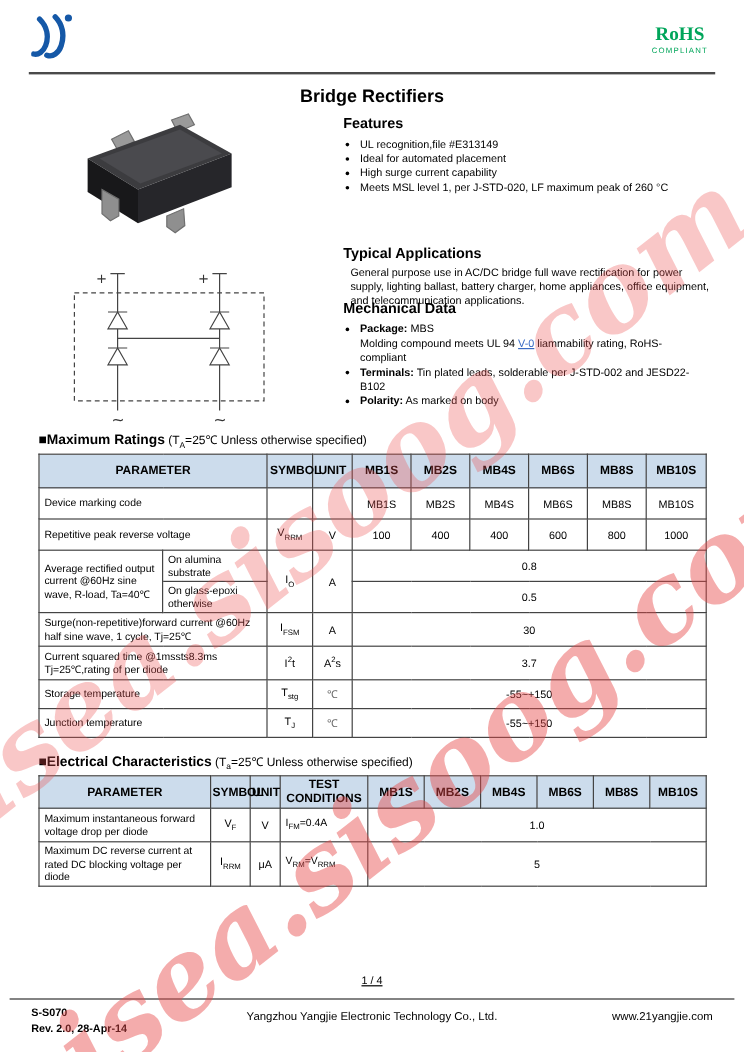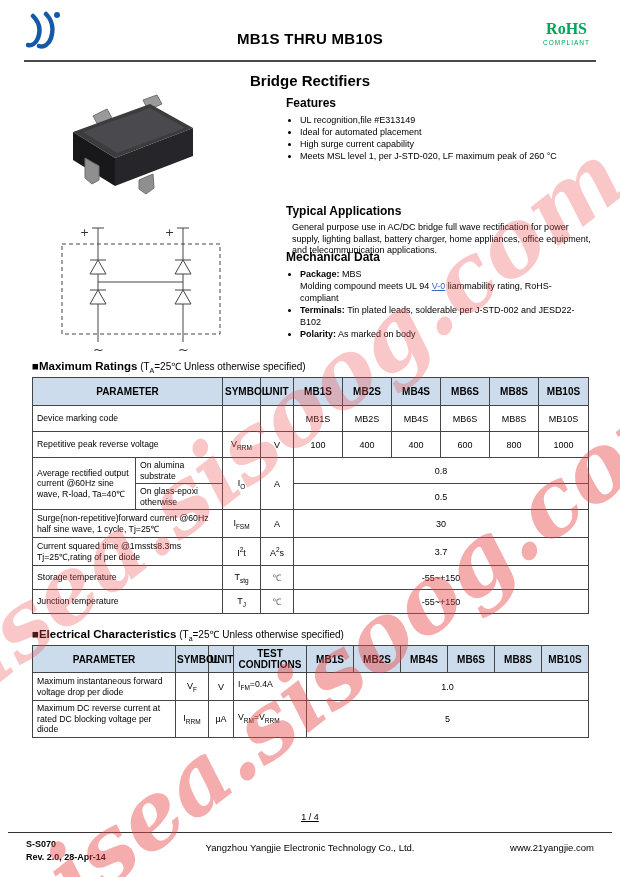--- a/index.html
+++ b/index.html
@@ -91,21 +91,20 @@
   <div class="wm wm1">isea.sisoog.com</div>
   <div class="wm wm2">isea.sisoog.com</div>
 
   <div class="logo">
     <svg width="46" height="42" viewBox="0 0 46 42">
       <path d="M7 8 C13 14 15 22 12 30 C10 35 6 38 2 37" fill="none" stroke="#1558a7" stroke-width="4.5" stroke-linecap="round"></path>
       <path d="M20 6 C26 12 28 21 25 30 C23 36 18 40 13 38" fill="none" stroke="#1558a7" stroke-width="4.5" stroke-linecap="round"></path>
       <circle cx="31" cy="7" r="3" fill="#1558a7"></circle>
     </svg>
   </div>
-  <div class="main-title">MB1S THRU MB10S</div>
   <div class="rohs-box">
     <div class="rohs-big">RoHS</div>
     <div class="rohs-small">COMPLIANT</div>
   </div>
   <div class="header-rule"></div>
 
   <div class="doc-title">Bridge Rectifiers</div>
 
   <div class="pkg-img">
     <svg width="150" height="112" viewBox="0 0 150 112">

